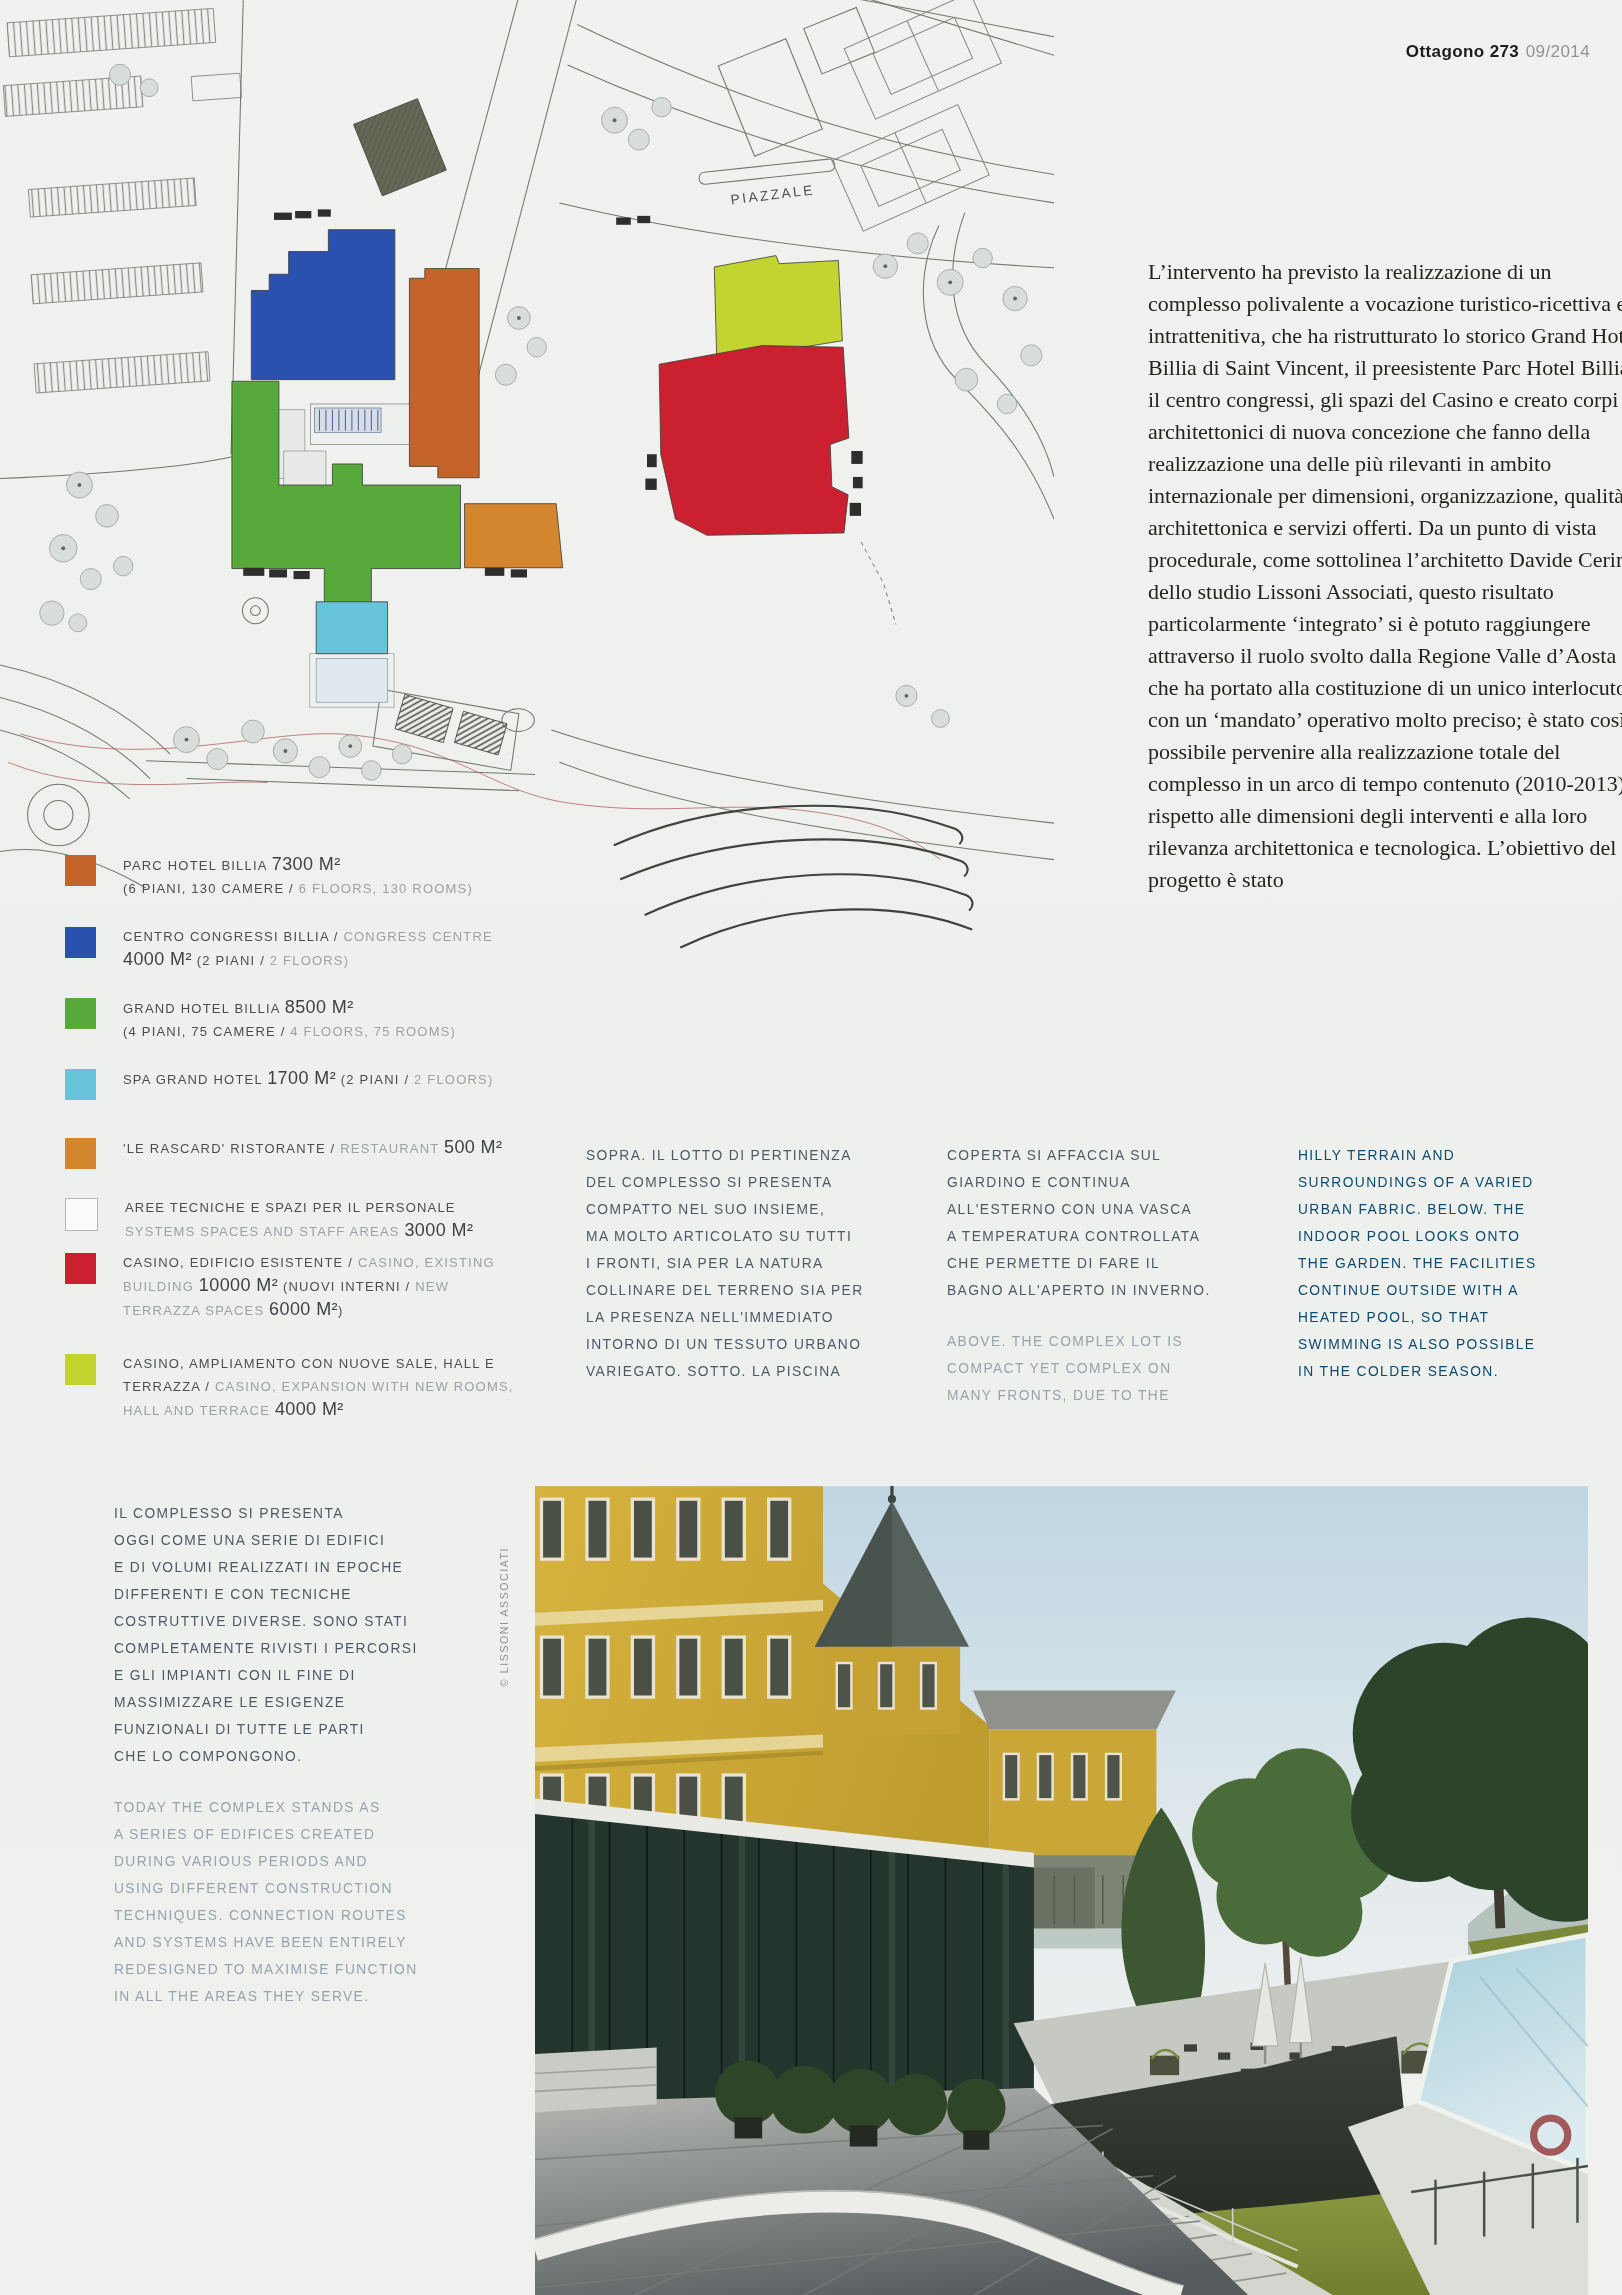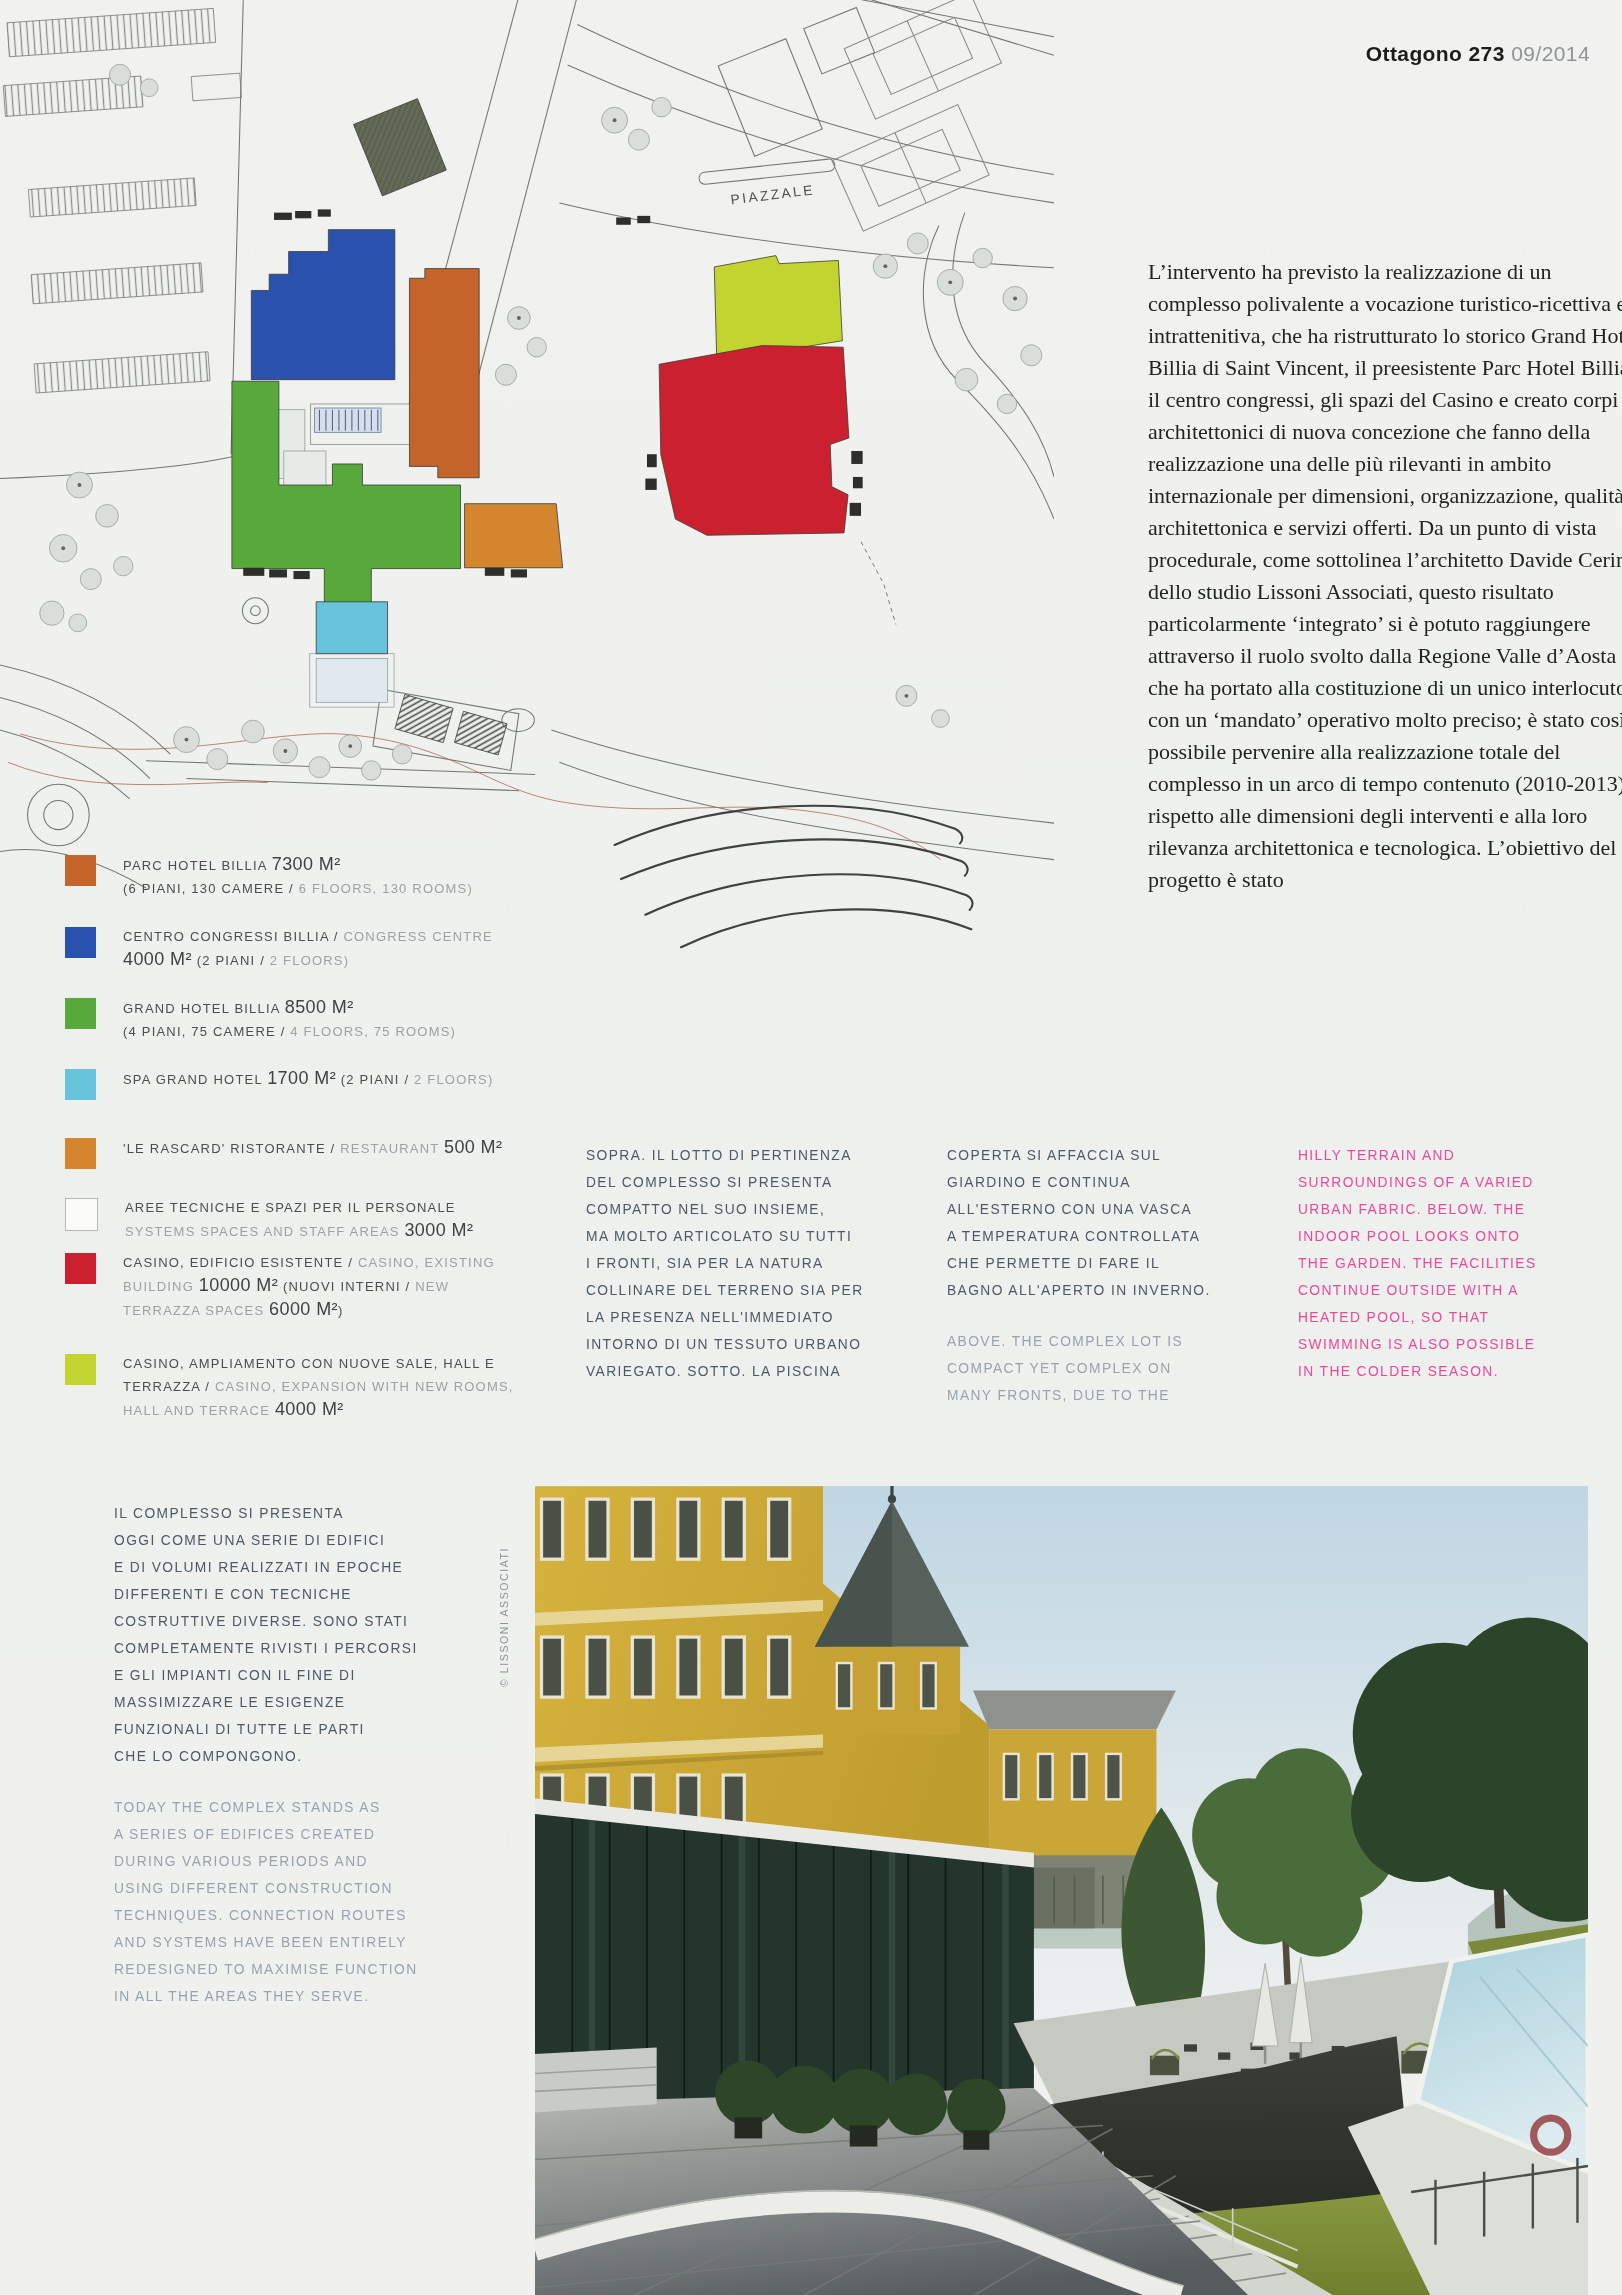--- a/index.html
+++ b/index.html
@@ -3,21 +3,21 @@
 <meta charset="utf-8">
 <style>
   html,body{margin:0;padding:0;}
   body{
     width:1622px;height:2295px;position:relative;overflow:hidden;
     background:linear-gradient(180deg,#f1f2ef 0%,#eef0ed 55%,#f0f1ee 100%);
     font-family:"Liberation Sans",sans-serif;
   }
   .page{position:absolute;inset:0;}
   
-  .header{position:absolute;top:42px;right:32px;font-size:21px;letter-spacing:0.4px;}
+  .header{position:absolute;top:42px;right:32px;font-size:17px;letter-spacing:0.4px;}
   .mag-bold{font-weight:bold;color:#1c1d1b;}
   .mag-issue{font-weight:normal;color:#8e9497;margin-left:6.5px;}
   
   .article{
     position:absolute;left:1148px;top:256px;width:501px;
     font-family:"Liberation Serif",serif;font-size:22px;line-height:32px;
     color:#22241f;white-space:normal;
   }
   
   .legend-item{position:absolute;left:65px;display:flex;align-items:flex-start;}
@@ -25,21 +25,21 @@
   .legend-text{margin-left:27px;font-size:13px;letter-spacing:1.2px;line-height:23px;color:#4a4e51;}
   .lline{white-space:nowrap;}
   .seg-d{color:#4a4e51;}
   .seg-g{color:#9ba1a5;}
   .seg-dn{color:#3e4245;font-size:18px;letter-spacing:0.4px;}
   
   .caption{
     position:absolute;font-size:13.8px;letter-spacing:1.4px;line-height:27px;
     color:#4d5a65;white-space:pre-line;margin-top:24px;
   }
-  .caption .en, .caption.gray{color:#ec4899;}
+  .caption .en, .caption.gray{color:#0c4a6e;}
   .cap-en{color:#98a3ad;white-space:pre-line;}
   
   .credit{
     position:absolute;left:498px;top:1687px;width:203px;
     transform:rotate(-90deg);transform-origin:0 0;
     font-size:10.5px;letter-spacing:1.6px;color:#8d9296;white-space:nowrap;
   }
   svg{display:block;}
 </style>
 </head>

